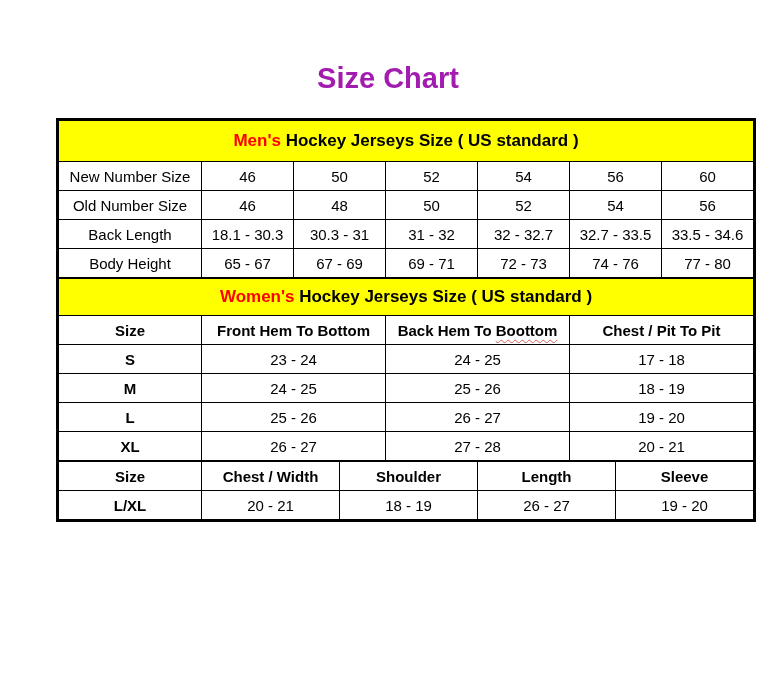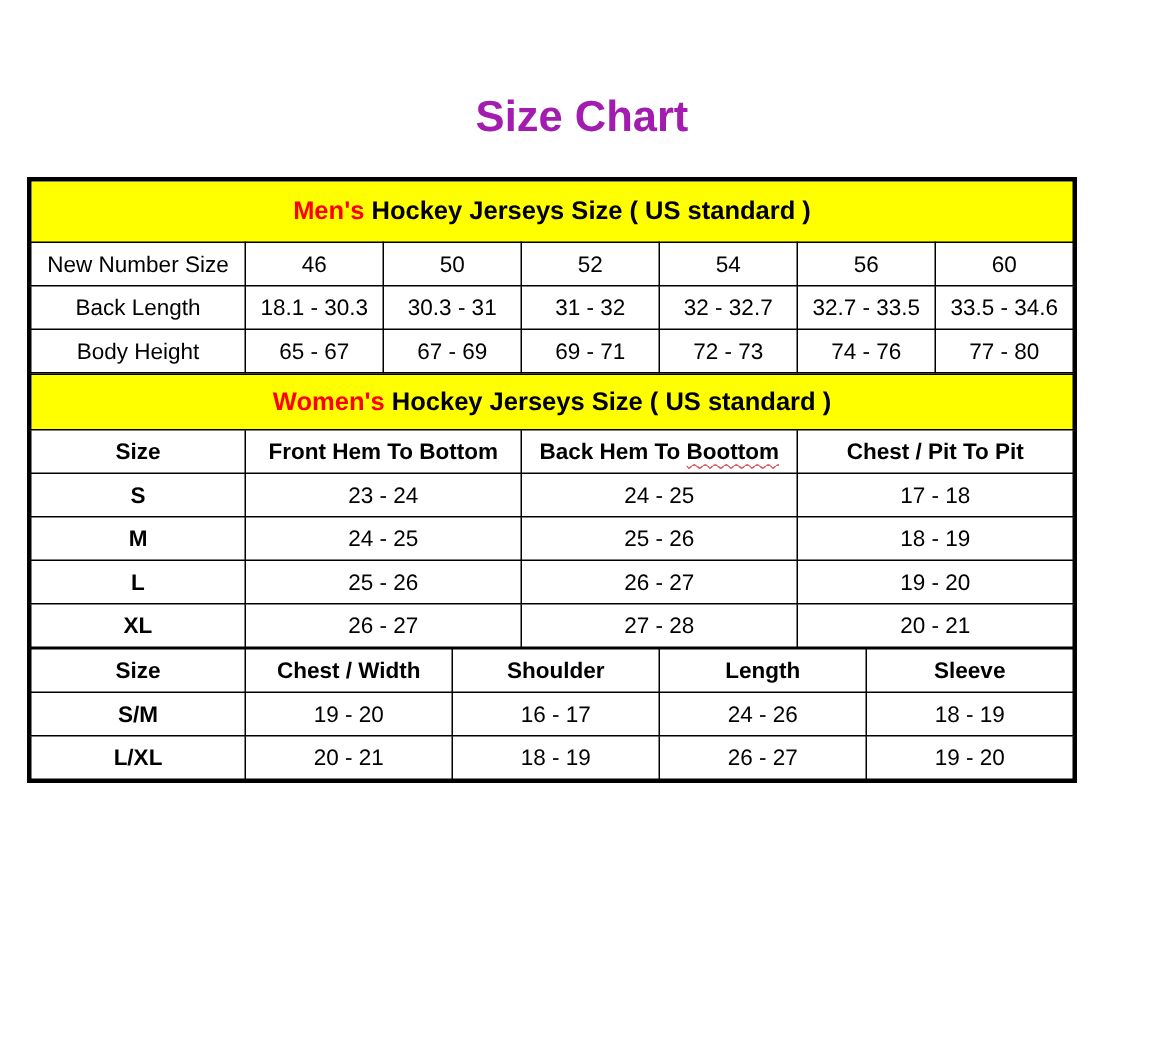--- a/index.html
+++ b/index.html
@@ -16,21 +16,21 @@
     margin: 62px 0 0 38px;
     width: 700px;
     text-align: center;
     font-size: 29px;
     font-weight: 700;
     color: #a21caf;
     letter-spacing: 0px;
   }
   .chart-wrap {
     width: 700px;
-    margin: 23px 0 0 18px;
+    margin: 23px 0 0 56px;
     border: 2.5px solid #000000;
     box-sizing: border-box;
     background: #ffffff;
   }
   table.tbl {
     width: 100%;
     border-collapse: collapse;
     table-layout: fixed;
   }
   table.tbl td, table.tbl th {
@@ -85,20 +85,29 @@
       <td colspan="7"><span class="red-word">Men's</span><span> Hockey Jerseys Size ( US standard )</span></td>
     </tr>
     <tr>
       <td class="lbl-reg">New Number Size</td>
       <td>46</td>
       <td>50</td>
       <td>52</td>
       <td>54</td>
       <td>56</td>
       <td>60</td>
+    </tr>
+    <tr>
+      <td class="lbl-reg">Old Number Size</td>
+      <td>46</td>
+      <td>48</td>
+      <td>50</td>
+      <td>52</td>
+      <td>54</td>
+      <td>56</td>
     </tr>
     <tr>
       <td class="lbl-reg">Back Length</td>
       <td>18.1 - 30.3</td>
       <td>30.3 - 31</td>
       <td>31 - 32</td>
       <td>32 - 32.7</td>
       <td>32.7 - 33.5</td>
       <td>33.5 - 34.6</td>
     </tr>
@@ -168,27 +177,20 @@
       </colgroup>
     <tbody>
     <tr>
       <th>Size</th>
       <th>Chest / Width</th>
       <th>Shoulder</th>
       <th>Length</th>
       <th>Sleeve</th>
     </tr>
     <tr>
-      <td class="lbl-bold">S/M</td>
-      <td>19 - 20</td>
-      <td>16 - 17</td>
-      <td>24 - 26</td>
-      <td>18 - 19</td>
-    </tr>
-    <tr>
       <td class="lbl-bold">L/XL</td>
       <td>20 - 21</td>
       <td>18 - 19</td>
       <td>26 - 27</td>
       <td>19 - 20</td>
     </tr>
     </tbody>
   </table>
 
 </div>

